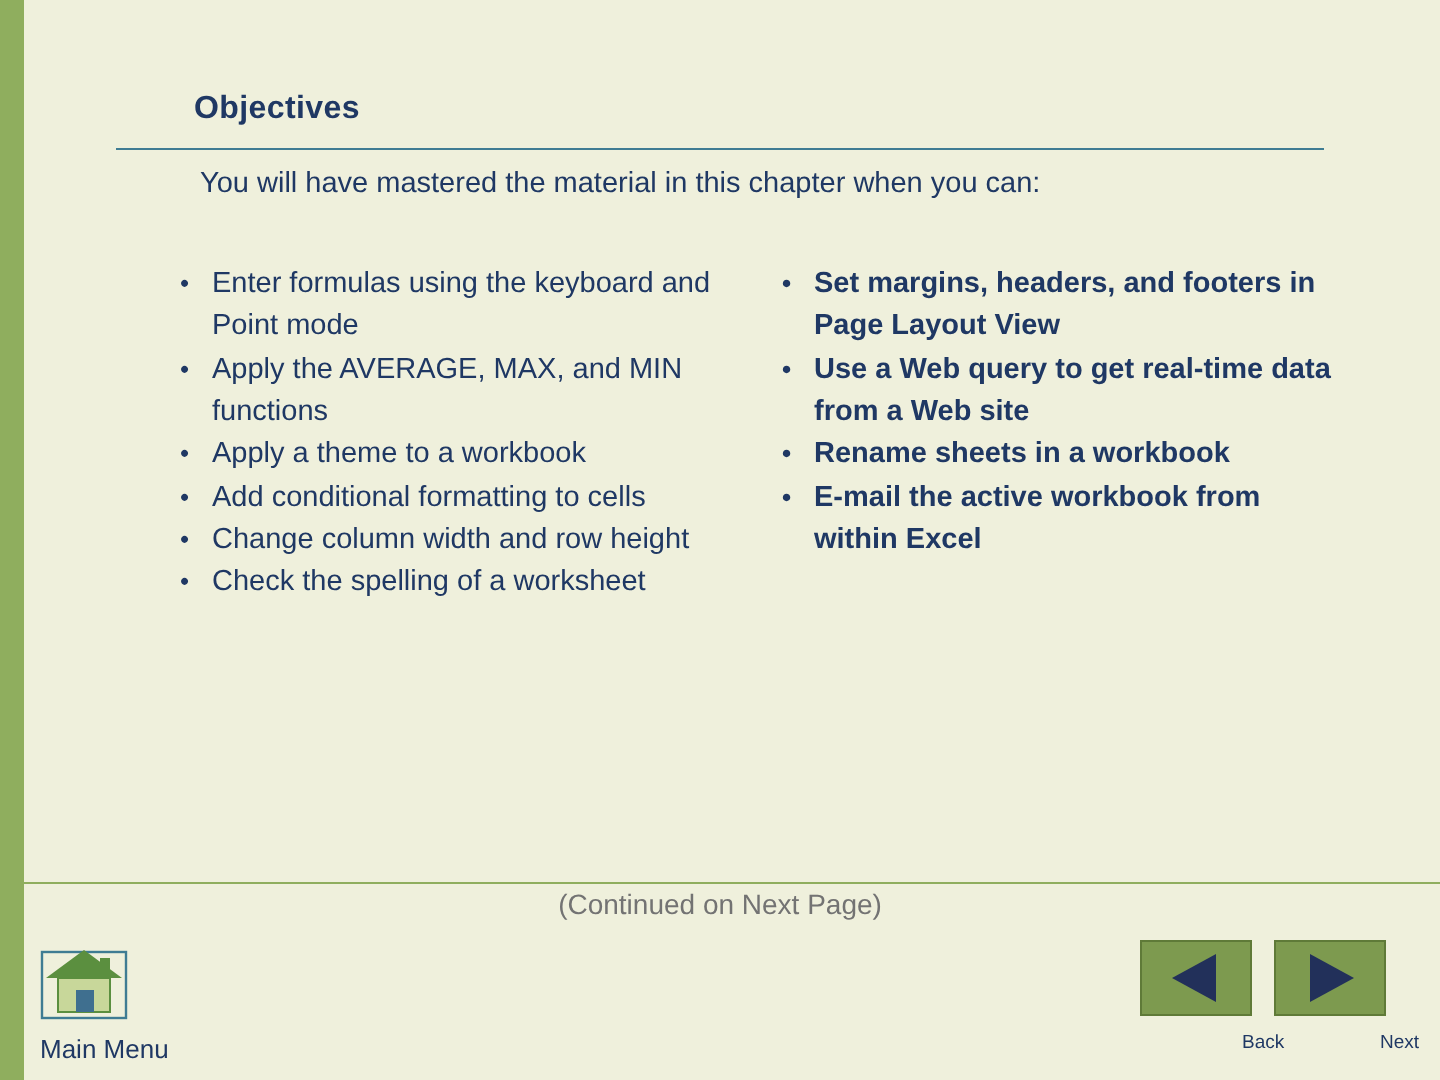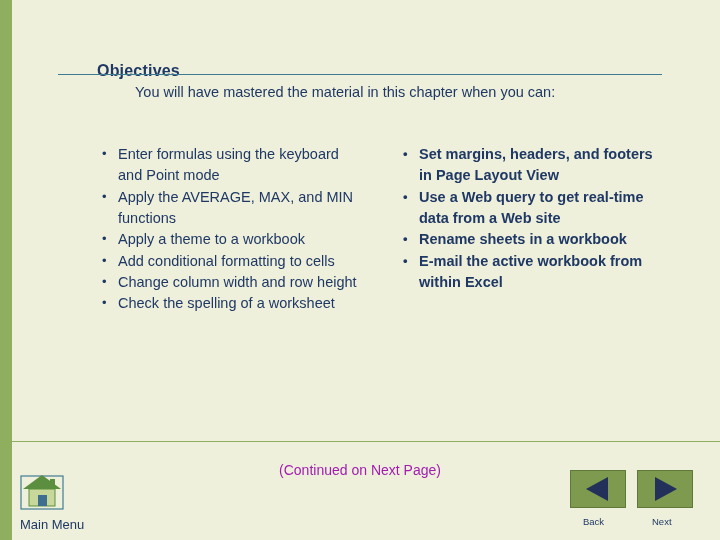--- a/index.html
+++ b/index.html
@@ -28,54 +28,52 @@
     background: #8fae5e;
   }
   .title {
     position: absolute;
     left: 97px;
     top: 46px;
     font-size: 16px;
     font-weight: bold;
     color: #1f3864;
     letter-spacing: 0.2px;
-    margin-top: 16px;
   }
   .title-rule {
     position: absolute;
     left: 58px;
     top: 74px;
     width: 604px;
     height: 0;
     border-top: 1.5px solid #3f7c93;
   }
   .intro {
     position: absolute;
     left: 100px;
     top: 82px;
     width: 470px;
     font-size: 14.5px;
     color: #1f3864;
     line-height: 1.46;
-    margin-left: 35px;
   }
   .cols {
     position: absolute;
     left: 78px;
     top: 128px;
     width: 600px;
     display: flex;
     gap: 0px;
   }
   .col {
     width: 300px;
   }
   ul.bullets {
     list-style: none;
-    margin: 16px;
+    margin: 4px;
     padding: 0;
   }
   ul.bullets li {
     position: relative;
     padding-left: 24px;
     margin-bottom: 0px;
     font-size: 14.5px;
     line-height: 1.47;
     color: #1f3864;
   }
@@ -97,26 +95,26 @@
   .bottom-rule {
     position: absolute;
     left: 12px;
     top: 441px;
     width: 708px;
     height: 0;
     border-top: 1.5px solid #8fae5e;
   }
   .continued {
     position: absolute;
-    top: 462px;
+    top: 444px;
     left: 0;
     width: 720px;
     text-align: center;
     font-size: 14px;
-    color: #a21caf;
+    color: #737373;
   }
   
   .home-btn {
     position: absolute;
     left: 20px;
     top: 470px;
     width: 44px;
     height: 40px;
   }
   .home-btn svg { display: block; }
@@ -139,20 +137,21 @@
     position: absolute;
     left: 637px;
     top: 470px;
     width: 56px;
     height: 38px;
   }
   .nav-label {
     position: absolute;
     font-size: 9.5px;
     color: #1f3864;
+    margin-left: 38px;
   }
   .back-label { left: 583px; top: 516px; }
   .next-label { left: 652px; top: 516px; }
 </style>
 </head>
 <body>
 
 <div class="slide">
 
   <div class="left-bar"></div>

